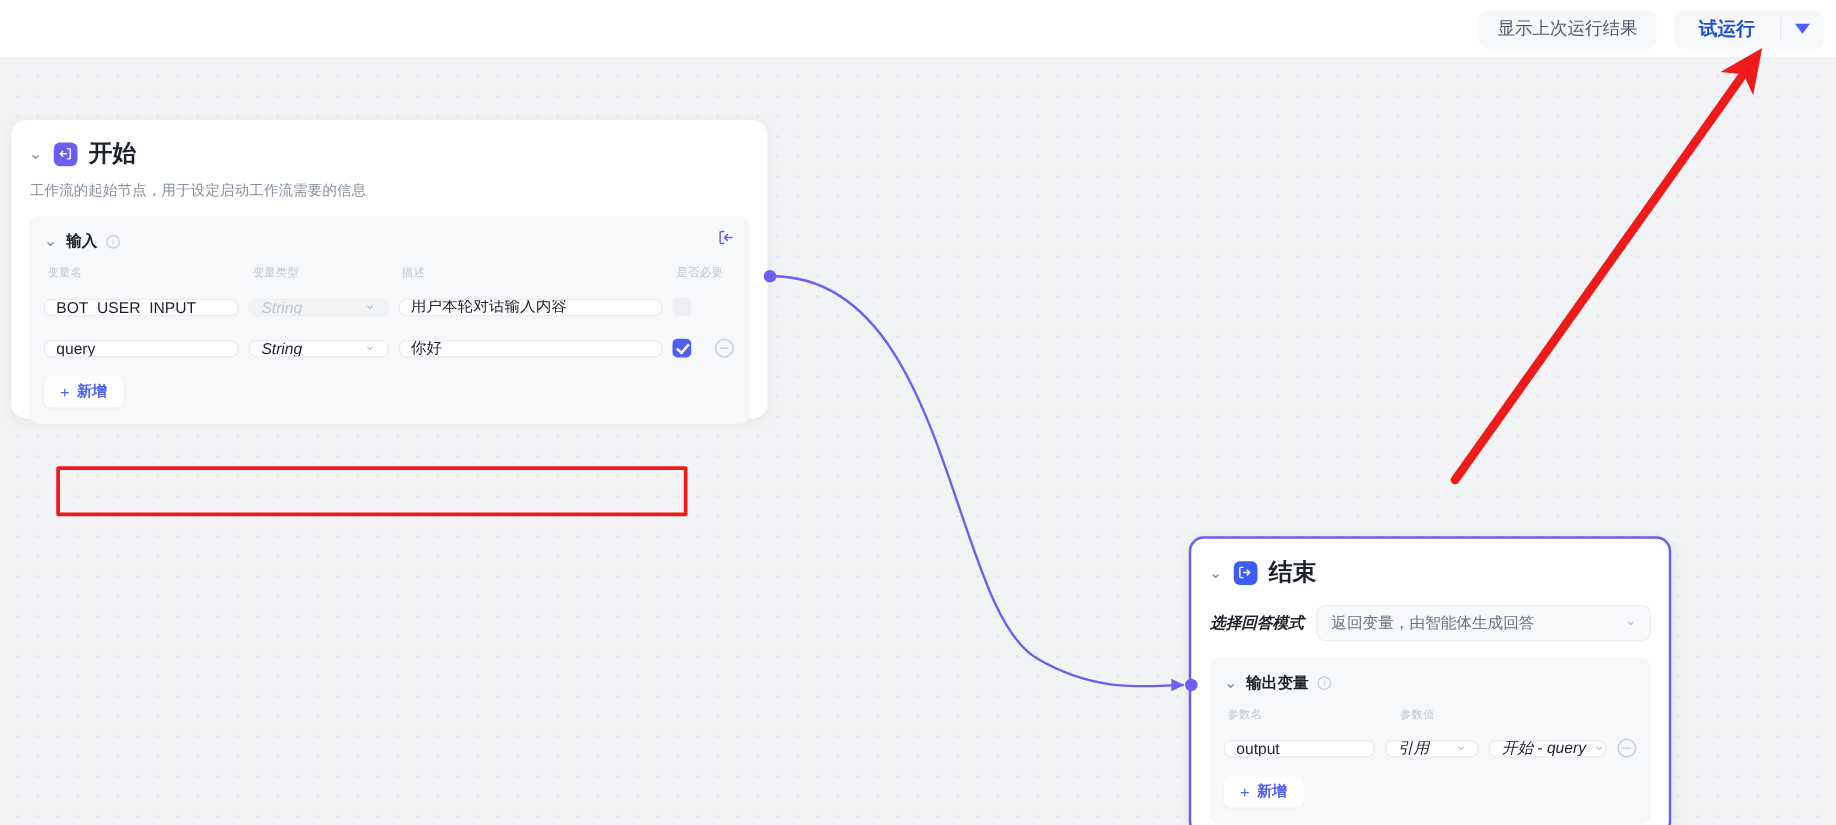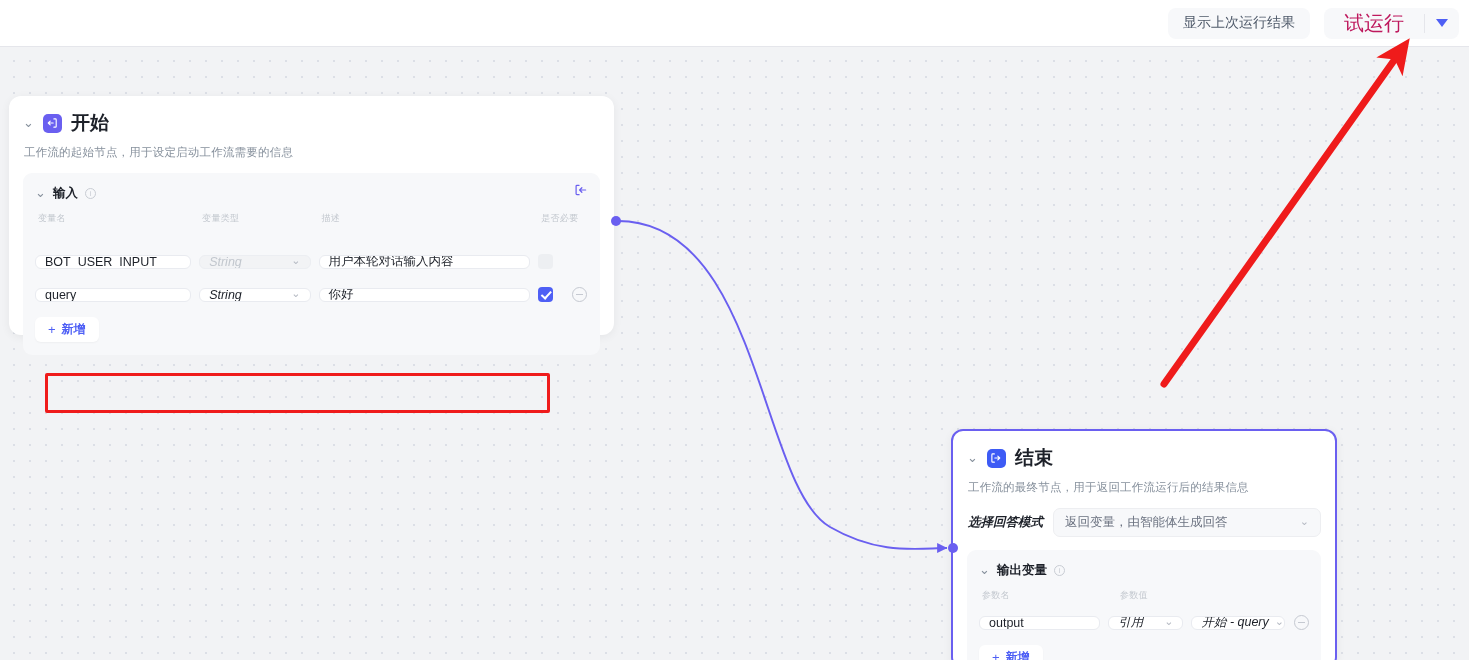--- a/index.html
+++ b/index.html
@@ -36,23 +36,23 @@
     margin-left: 14px;
     height: 31px;
     display: flex; align-items: stretch;
     background: #f7f8fa;
     border-radius: 8px;
     overflow: hidden;
   }
   .btn-run {
     background: transparent;
     border: none;
-    color: #be185d;
-    font-size: 20px;
-    font-weight: 400;
+    color: #1d4ed8;
+    font-size: 15px;
+    font-weight: 700;
     padding: 0 20px;
     display: flex; align-items: center;
     cursor: pointer;
     white-space: nowrap;
   }
   .split-div { width: 1px; background: #e5e6eb; margin: 6px 0; }
   .btn-caret {
     width: 34px;
     display: flex; align-items: center; justify-content: center;
     cursor: pointer;
@@ -190,21 +190,21 @@
     border: none; border-radius: 6px;
     color: #4e5ff5; font-size: 12px; font-weight: 600;
     display: inline-flex; align-items: center; gap: 6px;
     padding: 0 13px;
     cursor: pointer;
     box-shadow: 0 1px 2px rgba(0,0,0,0.04);
   }
   .addbtn .plus { font-size: 13px; font-weight: 400; }
 
   
-  .sn-colhead { margin-bottom: 20px; }
+  .sn-colhead { margin-bottom: 4px; }
   .sn-c1 { width: 157px; }
   .sn-c2 { width: 112px; margin-left: 8px; }
   .sn-c3 { width: 213px; margin-left: 8px; }
   .sn-c4 { width: 50px; margin-left: 8px; display:flex; justify-content:flex-start; }
   .sn-row { height: 33px; }
 
   
   .en-colhead { margin-bottom: 4px; }
   .en-c1 { width: 130px; }
   .en-c2 { width: 172px; margin-left: 8px; }
@@ -346,21 +346,20 @@
     <div class="node-head">
       <span class="chev">⌄</span>
       <span class="node-icon end">
         <svg width="12" height="12" viewBox="0 0 16 16" fill="none">
           <path d="M5.8 2.5 H3.5 A1 1 0 0 0 2.5 3.5 V12.5 A1 1 0 0 0 3.5 13.5 H5.8" stroke="#ffffff" stroke-width="1.5" stroke-linecap="round"></path>
           <path d="M6.4 8 H13 M10.4 5.4 L13 8 L10.4 10.6" stroke="#ffffff" stroke-width="1.5" stroke-linecap="round" stroke-linejoin="round"></path>
         </svg>
       </span>
       <span class="node-title">结束</span>
     </div>
-    <div class="node-desc">工作流的最终节点，用于返回工作流运行后的结果信息</div>
 
     <div class="mode-row">
       <span class="label-strong">选择回答模式</span>
       <div class="mode-select">
         <span>返回变量，由智能体生成回答</span>
         <span class="sel-caret">⌄</span>
       </div>
     </div>
 
     <div class="panel">

